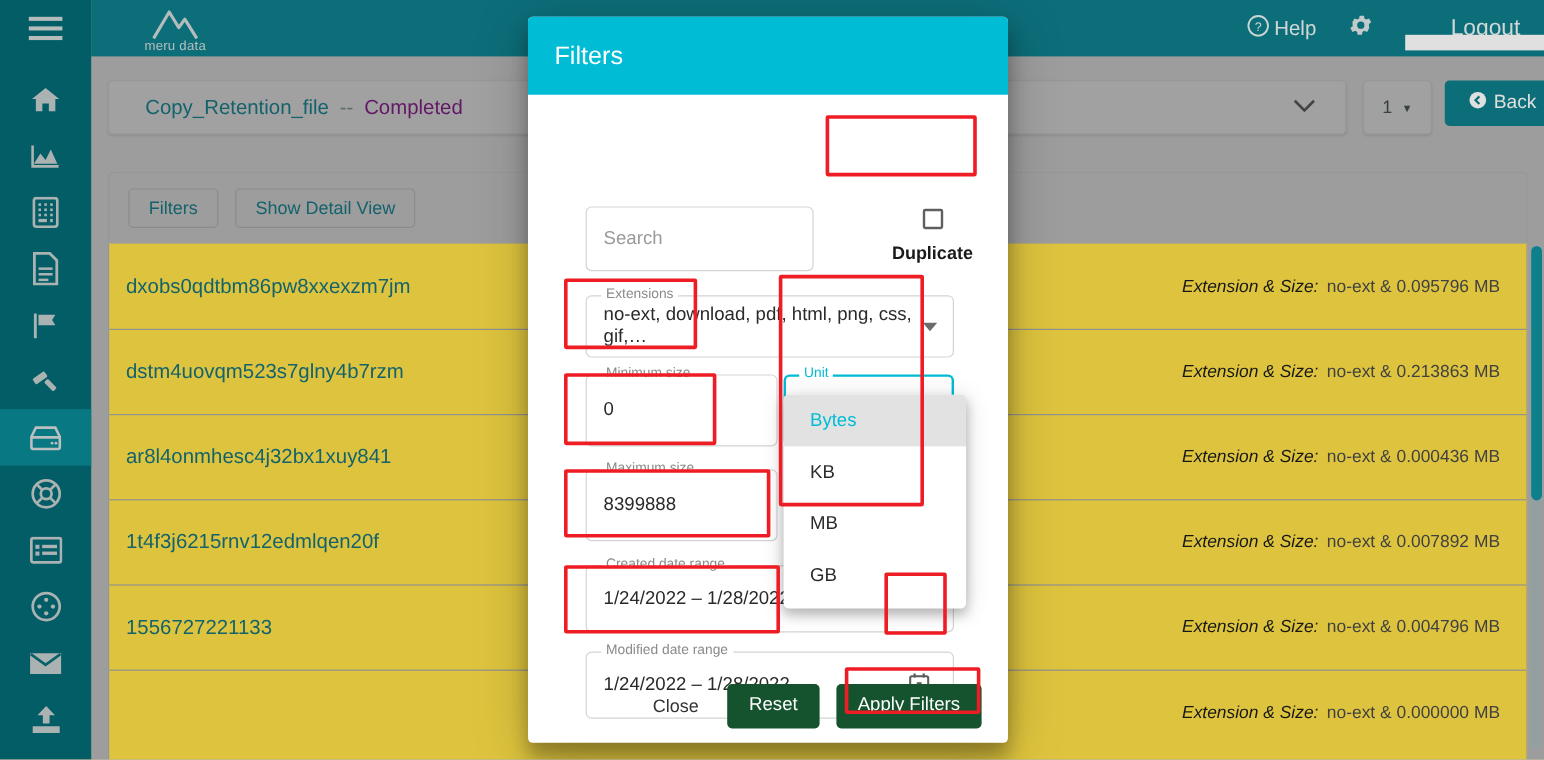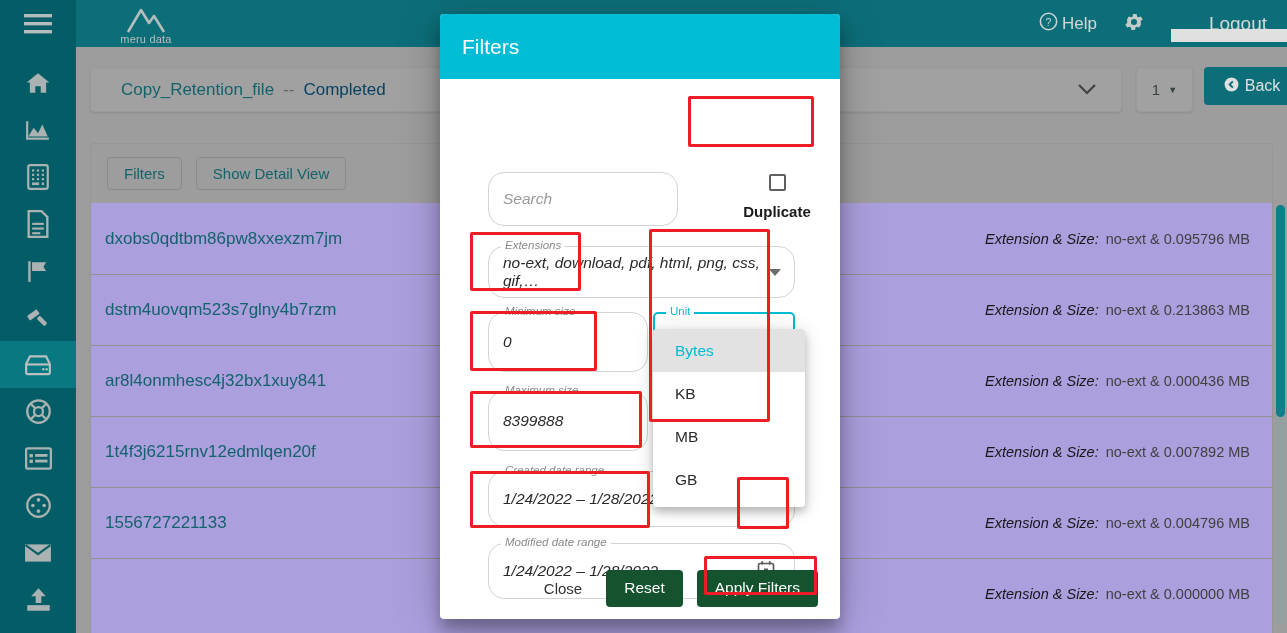--- a/index.html
+++ b/index.html
@@ -69,21 +69,21 @@
     position: absolute; left: 14px; top: 20px;
     width: 1032px; height: 45px;
     background: #b8b8b8;
     border: 1px solid #b0b0b0;
     border-radius: 4px;
     display: flex; align-items: center;
     box-shadow: 0 1px 2px rgba(0,0,0,0.10);
   }
   .titlecard .name { margin-left: 30px; color: #17707a; font-size: 17px; }
   .titlecard .dash { margin-left: 9px; color: #6b7a6b; font-size: 17px;}
-  .titlecard .status { margin-left: 9px; color: #0c4a6e; font-size: 17px; }
+  .titlecard .status { margin-left: 9px; color: #701a75; font-size: 17px; }
   .titlecard .caret { margin-left: auto; margin-right: 24px; color: #555; font-size: 15px; }
 
   .pager {
     position: absolute; left: 1060px; top: 20px;
     width: 57px; height: 45px;
     background: #b8b8b8; border: 1px solid #b0b0b0; border-radius: 4px;
     display: flex; align-items: center; justify-content: center; gap: 8px;
     color: #3f4a4a; font-size: 15px;
     box-shadow: 0 1px 2px rgba(0,0,0,0.10);
   }
@@ -110,21 +110,21 @@
     height: 33px; padding: 0 16px;
     border: 1px solid #9f9f9f; border-radius: 4px;
     background: transparent; color: #17707a; font-size: 15px;
     display: flex; align-items: center;
   }
 
   
   .tablewrap {
     position: absolute; left: 14px; top: 156px;
     width: 1183px; height: 430px;
-    background: #c4b5fd;
+    background: #fde047;
     border-left: 1px solid #ababab; border-right: 1px solid #ababab;
     overflow: hidden;
   }
   .row {
     height: 71px;
     border-top: 1px solid #a5a5a5;
     display: flex; align-items: center;
     padding: 0 0 0 14px;
   }
   .row:first-child { border-top: none; }
@@ -168,23 +168,22 @@
   .modal-body { position: relative; padding: 0; height: 478px; }
   .modal-foot {
     position: absolute; left: 0; bottom: 0; width: 100%; height: 62px;
     display: flex; align-items: center; justify-content: flex-end;
     padding-right: 22px; gap: 14px;
   }
 
   
   .fld {
     position: absolute;
-    border: 1px solid #d4d4d4; border-radius: 16px;
+    border: 1px solid #d4d4d4; border-radius: 5px;
     background: #fff;
-    font-style: italic;
   }
   .fld .legend {
     position: absolute; top: -8px; left: 12px;
     background: #fff; padding: 0 4px;
     font-size: 11.5px; color: #8a8a8a;
   }
   .fld .val { position: absolute; left: 14px; top: 50%; transform: translateY(-50%); font-size: 15.5px; color: #2a2a2a; }
   .fld .val.ph { color: #9a9a9a; }
 
   .redbox { position: absolute; border: 3px solid #ee1c25; border-radius: 2px; z-index: 20; pointer-events: none; }

